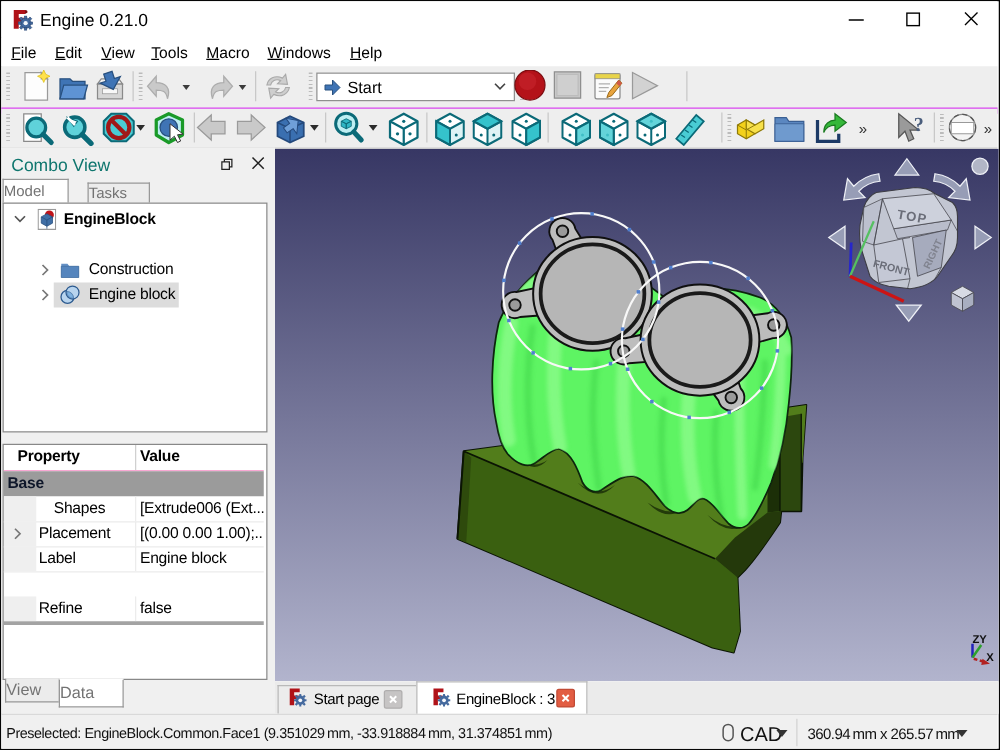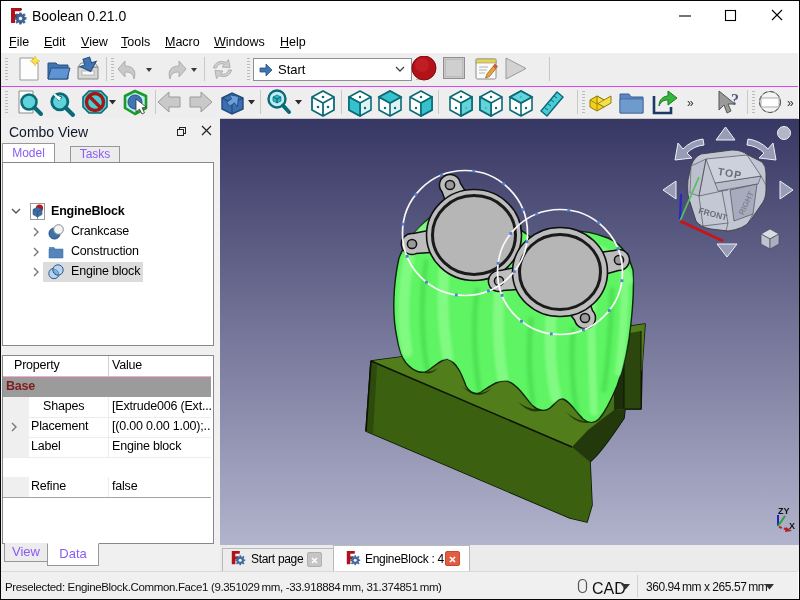--- a/index.html
+++ b/index.html
@@ -14,27 +14,27 @@
   #menubar{left:1px;top:30px;width:797px;height:23px;background:#fff;font-size:12.5px;color:#000;}
   .mi{position:absolute;top:5px;}
   
   #tb1{left:1px;top:53px;width:797px;height:33px;background:#eeeeee;border-bottom:5px solid #d946ef;}
   #tb2{left:1px;top:87px;width:797px;height:31px;background:#eeeeee;border-bottom:1px solid #c9c9c9;}
   .vsep{position:absolute;top:4px;width:1px;height:24px;background:#c8c8c8;}
   .handle{position:absolute;top:5px;width:3px;height:22px;
     background-image:repeating-linear-gradient(to bottom,#bbb 0,#bbb 1px,transparent 1px,transparent 3px);}
   
   #leftpanel{left:1px;top:118px;width:219px;height:453px;background:#f0f0f0;}
-  #cvtitle{left:8px;top:6px;font-size:14px;color:#0f172a;}
-  .ptab{position:absolute;font-size:12px;color:#8b5cf6;text-align:center;}
+  #cvtitle{left:8px;top:6px;font-size:14px;color:#0f766e;}
+  .ptab{position:absolute;font-size:12px;color:#737373;}
   #treebox{position:absolute;left:1px;top:44px;width:210px;height:182px;background:#fff;border:1px solid #888;}
-  .trow{position:absolute;left:0;width:100%;height:20px;font-size:12.5px;letter-spacing:-0.2px;margin-top:36px;}
+  .trow{position:absolute;left:0;width:100%;height:20px;font-size:12.5px;letter-spacing:-0.2px;}
   #propbox{position:absolute;left:1px;top:237px;width:210px;height:187px;background:#fff;border:1px solid #888;font-size:12.5px;letter-spacing:-0.2px;}
   .prow{position:absolute;left:0;width:208px;height:20px;white-space:nowrap;overflow:hidden;}
-  .gray-h{background:#9b9b9b;color:#7f1d1d;font-weight:bold;}
+  .gray-h{background:#9b9b9b;color:#0f172a;font-weight:bold;}
   
   #statusbar{left:1px;top:571px;width:797px;height:27px;border-top:1px solid #d9d9d9;background:#f0f0f0;font-size:11.5px;color:#111;}
   
   #mditabs{left:220px;top:545px;width:579px;height:26px;background:#ebebeb;}
   .u{text-decoration:underline;}
 </style>
 </head>
 <body>
 <div id="frame"></div>
 
@@ -50,21 +50,21 @@
         <rect x="5.9" y="10.6" width="2.2" height="1.8"></rect>
         <rect x="14.9" y="10.6" width="2.2" height="1.8"></rect>
         <rect x="7" y="7" width="2" height="2" transform="rotate(45 8 8)"></rect>
         <rect x="14" y="7" width="2" height="2" transform="rotate(45 15 8)"></rect>
         <rect x="7" y="14" width="2" height="2" transform="rotate(45 8 15)"></rect>
         <rect x="14" y="14" width="2" height="2" transform="rotate(45 15 15)"></rect>
       </g>
     </g>
     <circle cx="11.5" cy="11.5" r="1.7" fill="#f4f6fa"></circle>
   </svg>
-  <div class="abs" id="titletext">Boolean 0.21.0</div>
+  <div class="abs" id="titletext">Engine 0.21.0</div>
   <svg class="abs" style="left:676px;top:0" width="121" height="29" viewBox="0 0 121 29">
     <g stroke="#000" stroke-width="1.1" fill="none">
       <path d="M2 15 h12"></path>
       <rect x="48.5" y="9.5" width="10" height="10"></rect>
       <path d="M95 9 l10 10 M105 9 l-10 10"></path>
     </g>
   </svg>
 </div>
 
 <div class="abs" id="menubar">
@@ -319,30 +319,20 @@
           <path d="M1 1 l4 4 4 -4" stroke="#555" stroke-width="1.4" fill="none"></path>
         </svg>
       <svg class="abs" style="left:27px;top:1px" width="15" height="17" viewBox="0 0 15 17">
         <rect x=".5" y=".5" width="14" height="16" fill="#fff" stroke="#9a9a9a"></rect>
         <circle cx="9.5" cy="5" r="3.6" fill="#c01218"></circle>
         <path d="M3 6.5 l4.5 -2.5 4.5 2.5 v5 l-4.5 2.5 -4.5 -2.5 Z" fill="#3f6ea5" stroke="#274d7c" stroke-width=".6"></path>
         <path d="M3 6.5 l4.5 2.5 4.5 -2.5 M7.5 9 v7" stroke="#274d7c" stroke-width=".6" fill="none"></path>
       </svg>
       <span class="abs" style="left:48px;top:2px">EngineBlock</span>
     </div>
-    <div class="trow" style="top:23px;">
-      <svg class="abs" style="left:30px;top:5px" width="7" height="10">
-          <path d="M1 1 l4 4 -4 4" stroke="#777" stroke-width="1.4" fill="none"></path>
-        </svg>
-      <svg class="abs" style="left:45px;top:2px" width="16" height="16" viewBox="0 0 16 16">
-        <circle cx="6.5" cy="9.5" r="5.5" fill="#3d72ad" stroke="#1f4a78"></circle>
-        <circle cx="10.5" cy="5.5" r="4.8" fill="#f4f4f4" stroke="#888"></circle>
-      </svg>
-      <span class="abs" style="left:68px;top:2px">Crankcase</span>
-    </div>
     <div class="trow" style="top:43px;">
       <svg class="abs" style="left:30px;top:5px" width="7" height="10">
           <path d="M1 1 l4 4 -4 4" stroke="#777" stroke-width="1.4" fill="none"></path>
         </svg>
       <svg class="abs" style="left:45px;top:2px" width="16" height="16" viewBox="0 0 16 16">
         <path d="M1 3 h5 l1.5 2 H15 v9 H1 Z" fill="#6591c5"></path>
         <path d="M1 5 h14 v9 H1 Z" fill="#5585bd" stroke="#3a6699" stroke-width=".5"></path>
       </svg>
       <span class="abs" style="left:68px;top:2px">Construction</span>
     </div>
@@ -354,21 +344,21 @@
       <svg class="abs" style="left:45px;top:2px" width="16" height="16" viewBox="0 0 16 16">
         <circle cx="6" cy="9.5" r="5.2" fill="#b8d4ee" stroke="#2c5a8f"></circle>
         <circle cx="10" cy="6" r="5.2" fill="#b8d4ee" stroke="#2c5a8f"></circle>
         <path d="M5.3 5.2 a5.2 5.2 0 0 1 5.5 5.6 a5.2 5.2 0 0 1 -5.5 -5.6 Z" fill="#7fb2e0" stroke="#2c5a8f" stroke-width=".5"></path>
       </svg>
       <span class="abs" style="left:68px;top:2px">Engine block</span>
     </div>
   </div>
 
   <div id="propbox">
-    <div class="prow" style="top:0;border-bottom:1px solid #f9a8d4;">
+    <div class="prow" style="top:0;border-bottom:1px solid #f9a8d4;font-weight:bold;">
       <span class="abs" style="left:11px;top:2px">Property</span>
       <span class="abs" style="left:109px;top:2px">Value</span>
       <div class="abs" style="left:105px;top:0;width:1px;height:20px;background:#d0d0d0"></div>
     </div>
     <div class="prow gray-h" style="top:21px;">
         <span class="abs" style="left:3px;top:2px">Base</span>
       </div>
     <div class="prow" style="top:41px;border-bottom:1px solid #ececec;">
       <div class="abs" style="left:0;top:0;width:26px;height:20px;background:#efefef"></div>
       <span class="abs" style="left:40px;top:2px">Shapes</span>
@@ -383,21 +373,21 @@
       <span class="abs" style="left:28px;top:2px">Placement</span>
       <div class="abs" style="left:105px;top:0;width:1px;height:20px;background:#ececec"></div>
       <span class="abs" style="left:109px;top:2px">[(0.00 0.00 1.00);...</span>
     </div>
     <div class="prow" style="top:81px;border-bottom:1px solid #ececec;">
       <div class="abs" style="left:0;top:0;width:26px;height:20px;background:#efefef"></div>
       <span class="abs" style="left:28px;top:2px">Label</span>
       <div class="abs" style="left:105px;top:0;width:1px;height:20px;background:#ececec"></div>
       <span class="abs" style="left:109px;top:2px">Engine block</span>
     </div>
-    <div class="prow" style="top:121px;border-bottom:1px solid #a3a3a3;">
+    <div class="prow" style="top:121px;border-bottom:3px solid #a3a3a3;">
       <div class="abs" style="left:0;top:0;width:26px;height:20px;background:#efefef"></div>
       <span class="abs" style="left:28px;top:2px">Refine</span>
       <div class="abs" style="left:105px;top:0;width:1px;height:20px;background:#ececec"></div>
       <span class="abs" style="left:109px;top:2px">false</span>
     </div>
   </div>
 
   <div class="ptab" style="left:3px;top:425px;width:42px;height:18px;background:#ececec;border:1px solid #989898;border-top:none;line-height:17px;font-size:13px;">View</div>
   <div class="ptab" style="left:46px;top:425px;width:50px;height:21px;background:#fff;border:1px solid #989898;border-top:1px solid #fff;line-height:19px;font-size:13px;">Data</div>
 </div>
@@ -625,21 +615,21 @@
         <rect x="10.6" y="14.9" width="1.8" height="2.2"></rect>
       <rect x="5.9" y="10.6" width="2.2" height="1.8"></rect>
         <rect x="14.9" y="10.6" width="2.2" height="1.8"></rect>
       <rect x="7" y="7" width="2" height="2" transform="rotate(45 8 8)"></rect>
         <rect x="14" y="7" width="2" height="2" transform="rotate(45 15 8)"></rect>
       <rect x="7" y="14" width="2" height="2" transform="rotate(45 8 15)"></rect>
         <rect x="14" y="14" width="2" height="2" transform="rotate(45 15 15)"></rect>
       </g>
     <circle cx="11.5" cy="11.5" r="1.7" fill="#f4f6fa"></circle>
     </svg>
-  <span class="abs" style="left:145px;top:7px;font-size:12px;letter-spacing:-0.3px">EngineBlock : 4</span>
+  <span class="abs" style="left:145px;top:7px;font-size:12px;letter-spacing:-0.3px">EngineBlock : 3</span>
   <div class="abs" style="left:225px;top:6px;width:13px;height:13px;background:#e25d43;border:1px solid #c14a34;border-radius:2px;">
     <svg width="13" height="13">
         <path d="M4 4 l5 5 M9 4 l-5 5" stroke="#fff" stroke-width="1.6"></path>
       </svg>
   </div>
 </div>
 
 <div class="abs" id="statusbar">
   <span class="abs" style="left:4px;top:9px;letter-spacing:-0.35px">Preselected: EngineBlock.Common.Face1 (9.351029 mm, -33.918884 mm, 31.374851 mm)</span>
   <svg class="abs" style="left:576px;top:6px" width="12" height="17">

